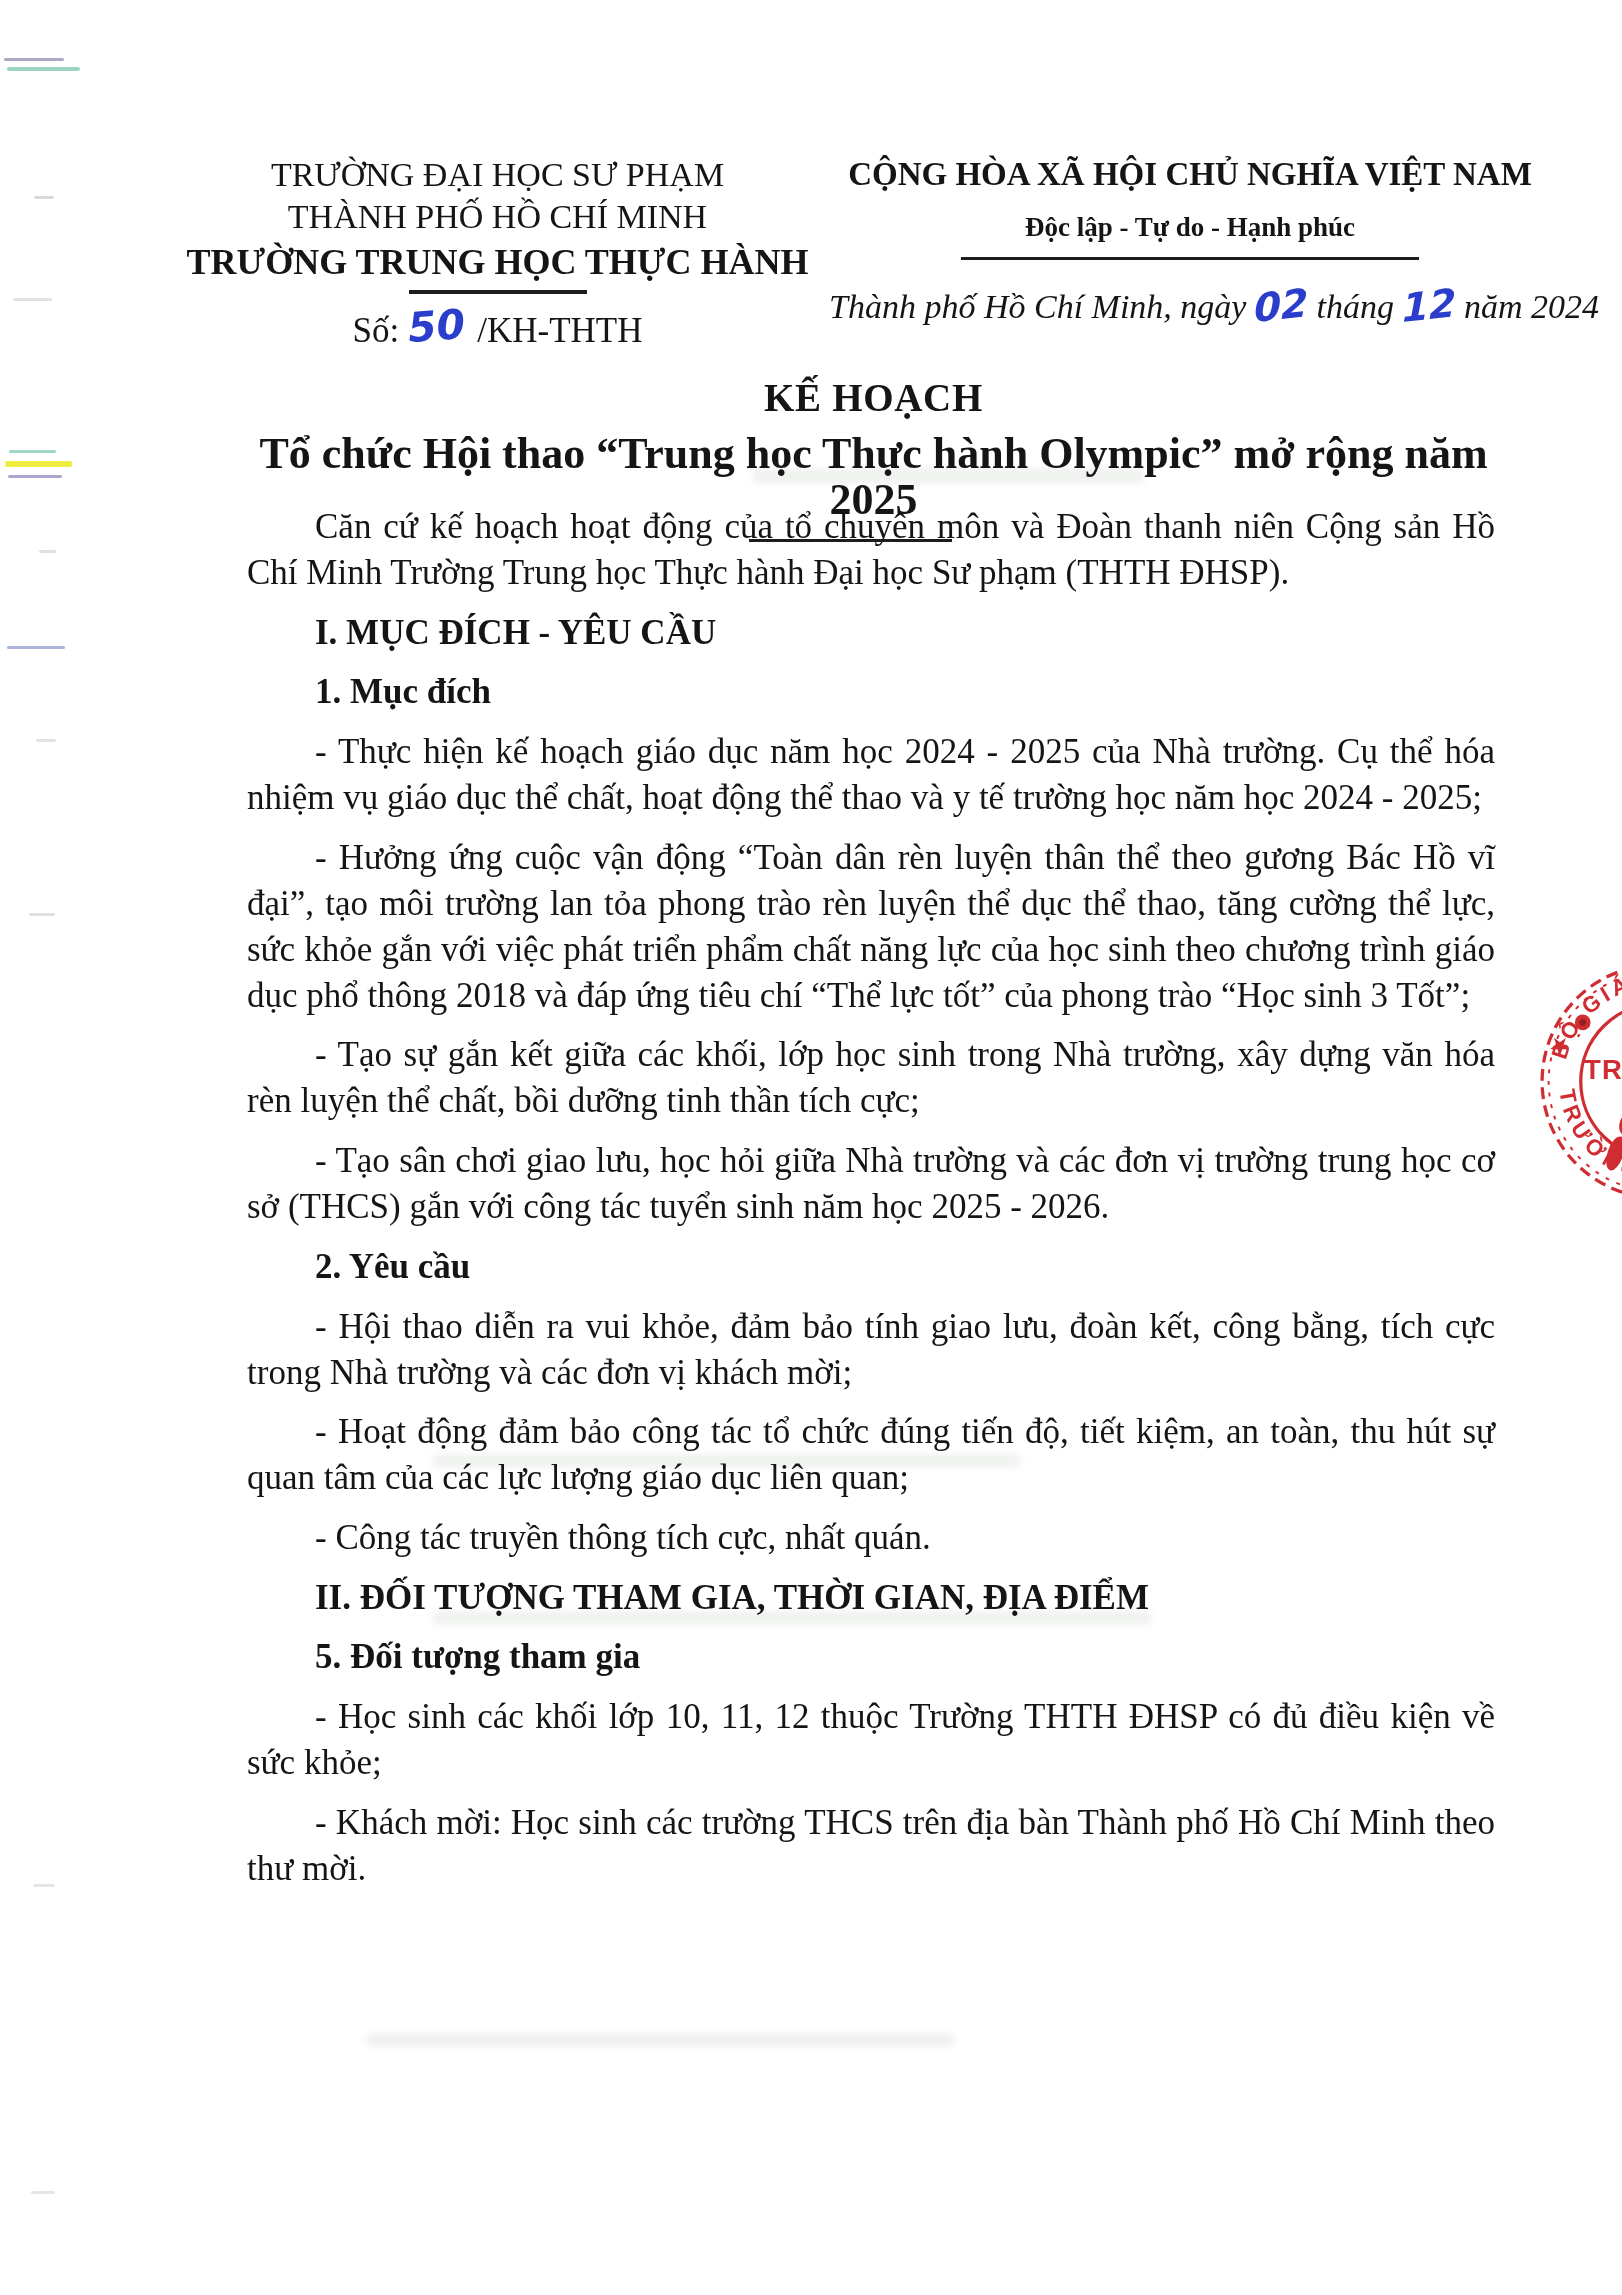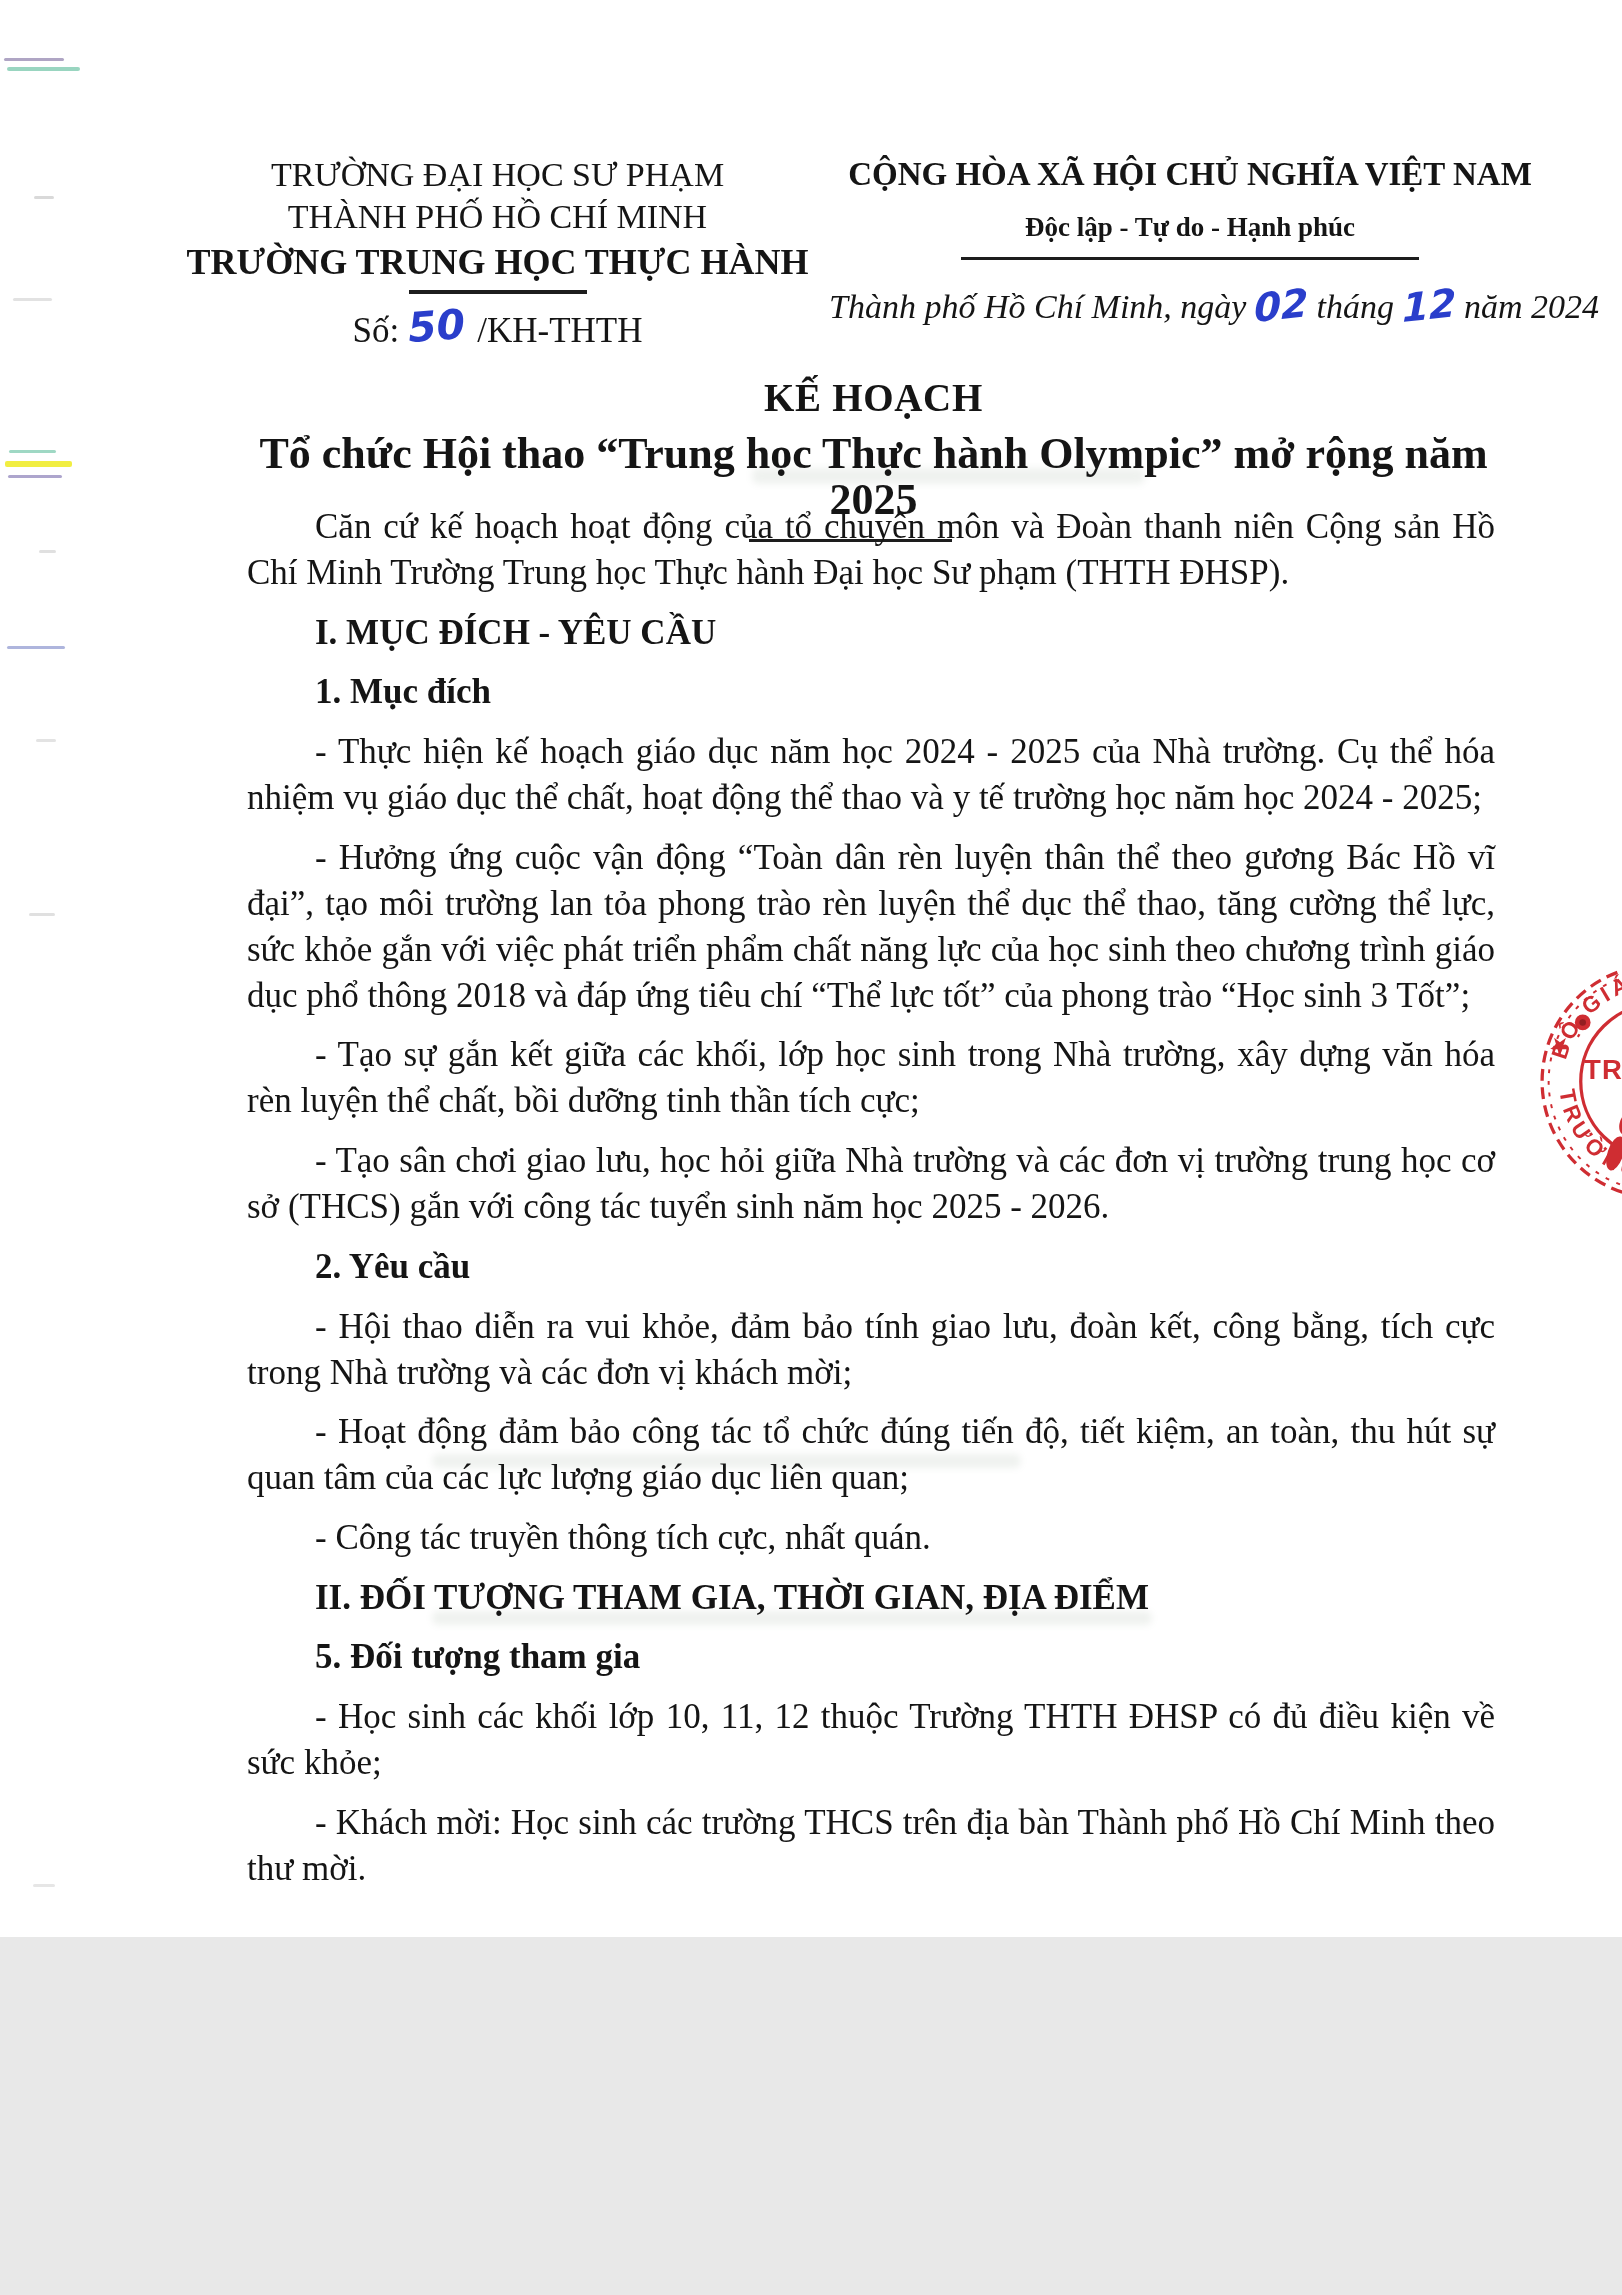--- a/index.html
+++ b/index.html
@@ -1,17 +1,17 @@
 <!DOCTYPE html>
 <html style="font-size:10.5px"><head>
 <meta charset="utf-8">
 <style>
   html,body{margin:0;padding:0;background:#e8e8e8;}
   .page{
-    position:relative; width:1622px; height:1937px; background:#ffffff;
+    position:relative; width:1622px; height:2295px; background:#ffffff;
     overflow:hidden; font-family:"Liberation Serif","DejaVu Serif",serif;
     color:#151515;
   }
   
   .hdr-left{position:absolute; top:154px; left:177px; width:641px; text-align:center;}
   .hdr-left .l1,.hdr-left .l2{font-size:34px; line-height:42px;}
   .hdr-left .l3{font-size:36px; line-height:42px; font-weight:bold; margin-top:2.6px;}
   .rule-left{width:178px; height:3.3px; background:#1d1d1d; margin:7.9px auto 0;}
   .so-line{margin-top:10.5px; font-size:35px; white-space:nowrap;}
   .ink{

